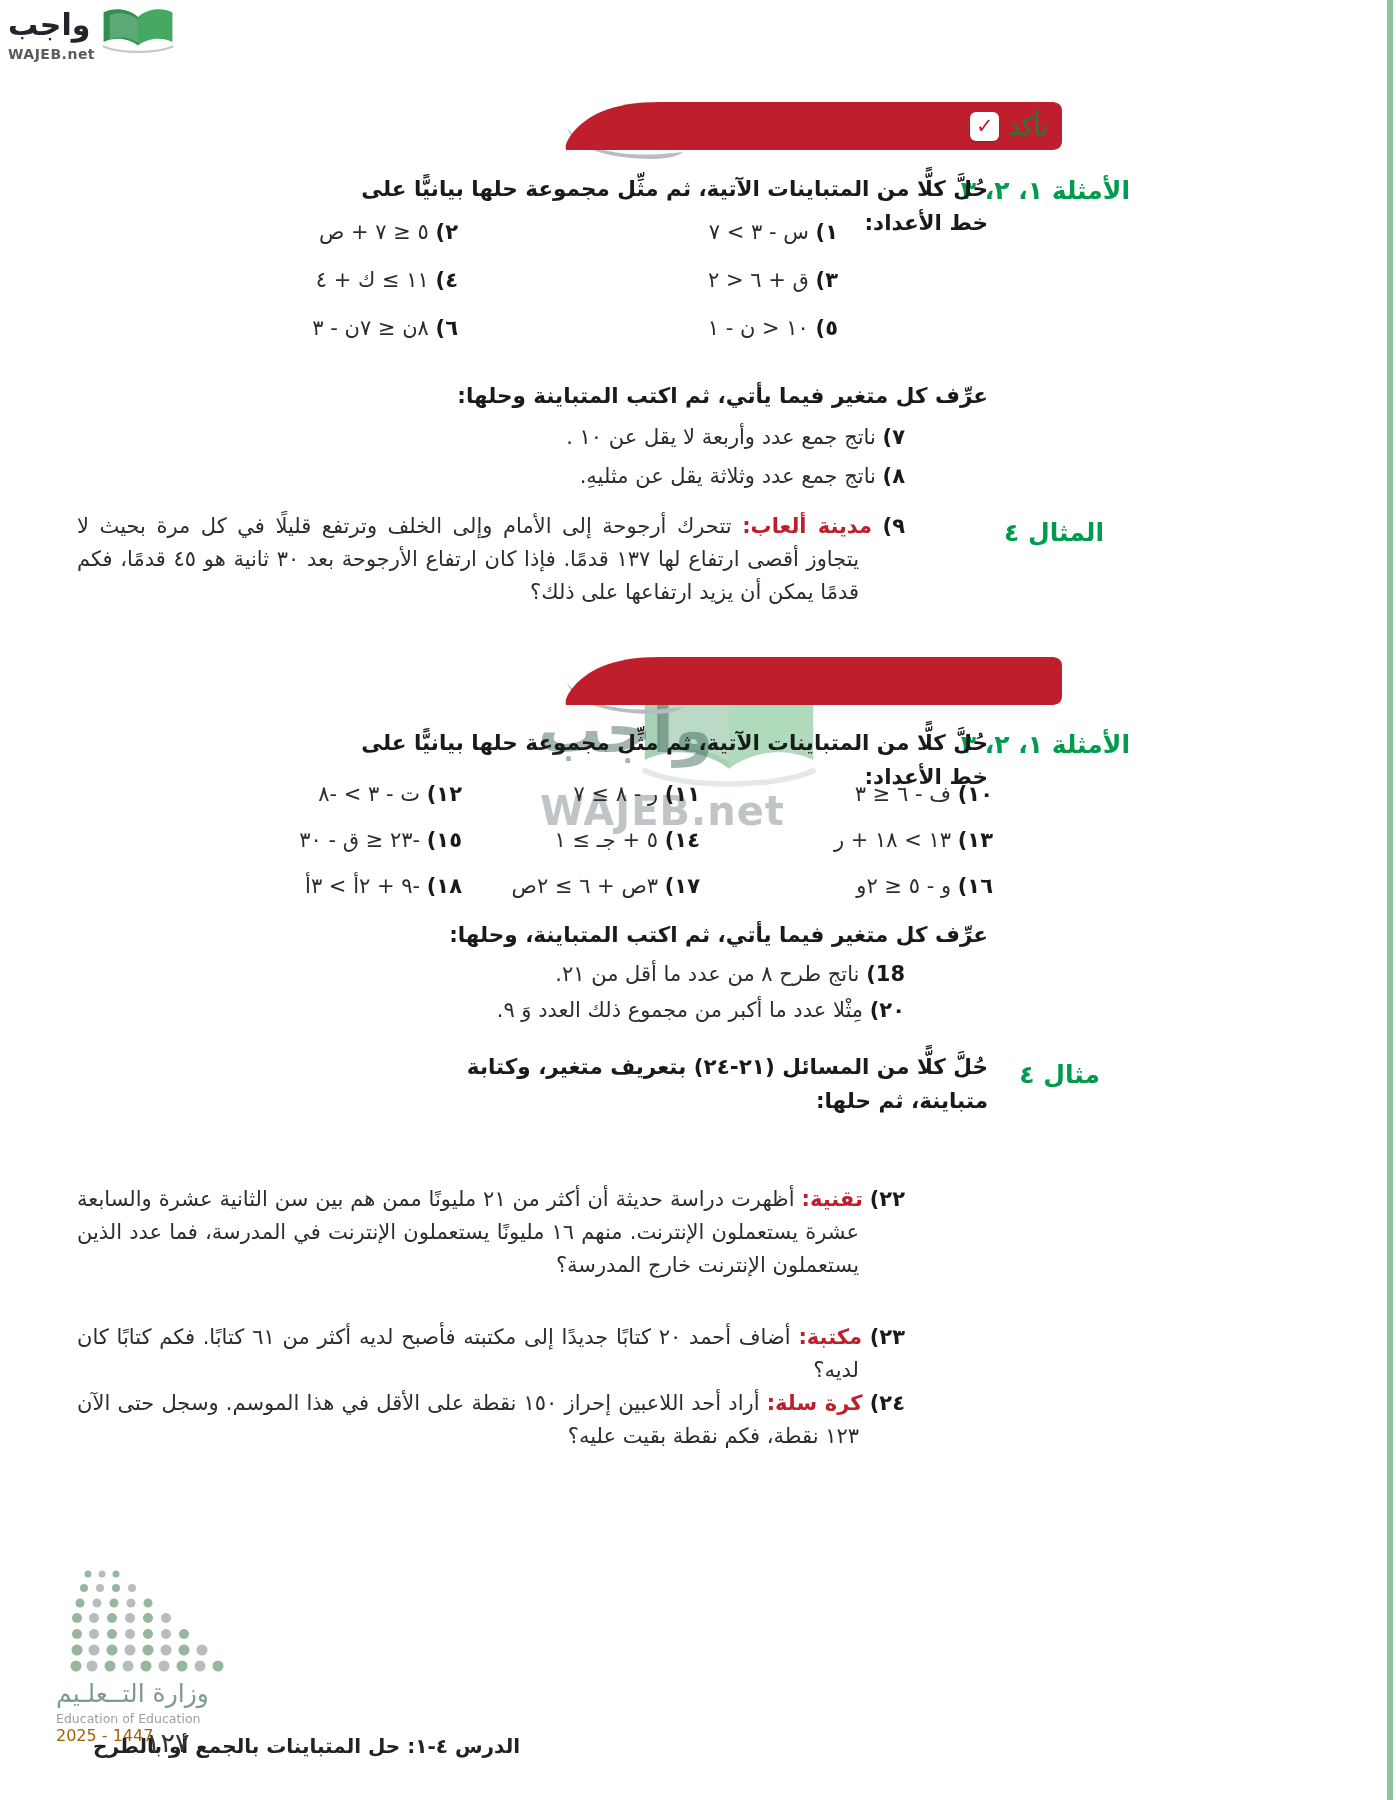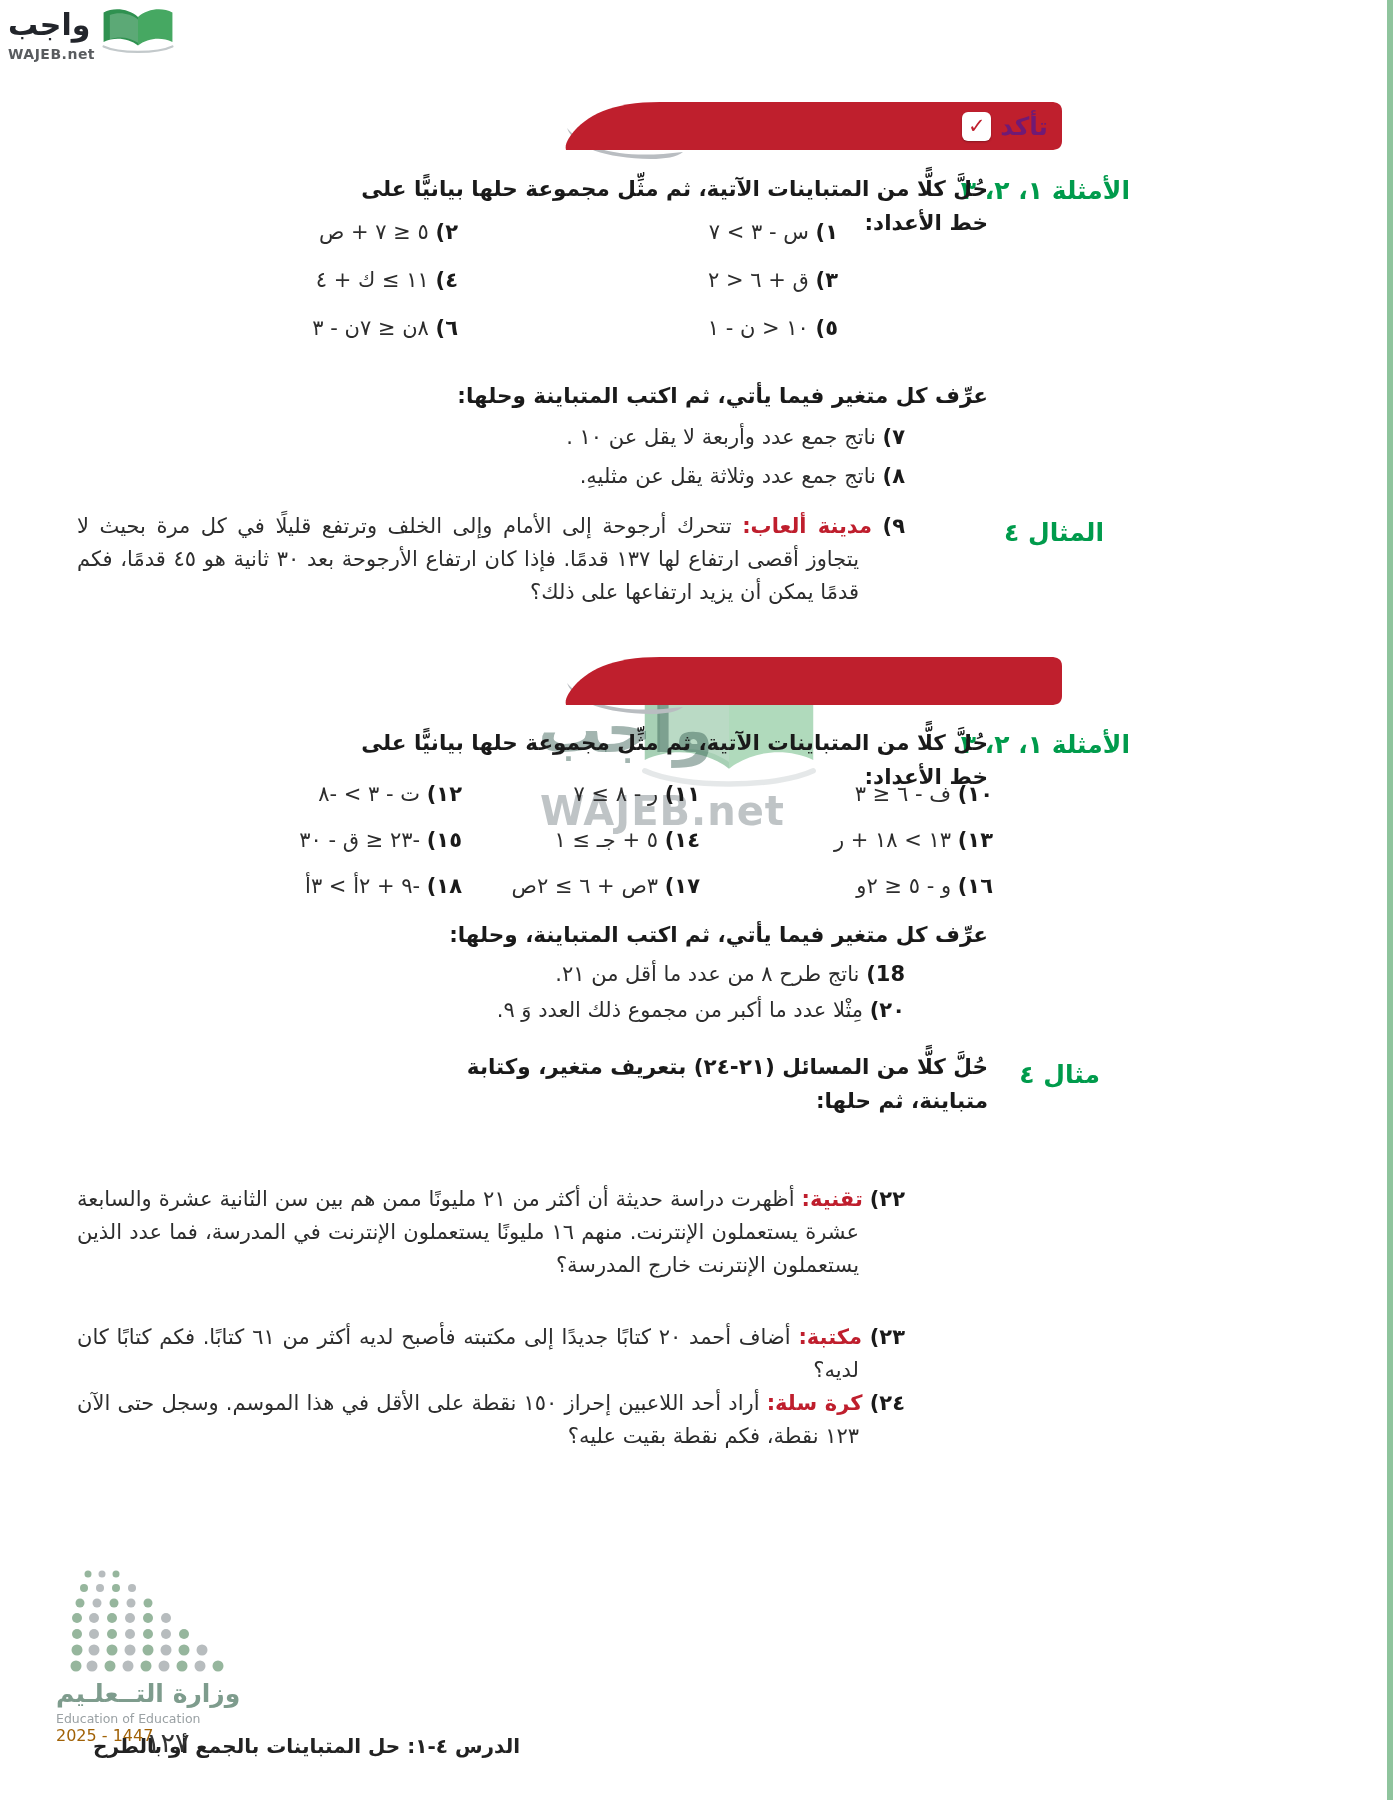--- a/index.html
+++ b/index.html
@@ -17,37 +17,37 @@
 
   
   .wm-ar{font-size:64px;font-weight:700;color:rgba(52,92,80,.45);line-height:1}
   .wm-en{font-size:40px;font-weight:700;color:rgba(128,138,142,.5);direction:ltr;letter-spacing:1px}
 
   
   .banner{width:497px;height:60px}
   .banner svg.ribbon-svg{position:absolute;inset:0;width:100%;height:100%}
   .banner-content{position:absolute;top:0;right:0;height:48px;display:flex;align-items:center;
                   gap:9px;padding:0 14px;z-index:2;direction:rtl}
-  .banner-label{color:#701a75;font-size:25px;font-weight:700;white-space:nowrap}
+  .banner-label{color:#15803d;font-size:25px;font-weight:400;white-space:nowrap}
   .check-box{width:29px;height:29px;background:#ffffff;border-radius:6px;display:flex;
              align-items:center;justify-content:center;color:#bf1f2d;font-size:21px;
              font-weight:700;box-shadow:0 1px 2px rgba(0,0,0,.3)}
 
   
   .green-label{color:#009b4c;font-weight:700;font-size:25px;white-space:nowrap}
   .instr{font-weight:700;color:#1a1a1a;font-size:21.5px;line-height:34px}
   .prob{font-size:21px;color:#2d2d2d;white-space:nowrap}
   .prob .num,.prob .paren,.wp .num,.wp .paren{font-weight:700;color:#1a1a1a}
   .wp{font-size:21px;color:#2d2d2d;line-height:33px;text-align:justify;
       padding-right:46px;text-indent:-46px}
   .kw{color:#bf1e2d;font-weight:700}
 
   
   .ministry{text-align:left;direction:ltr}
-  .min-ar{font-size:25px;font-weight:700;color:#7e9c8d;direction:rtl;text-align:left;line-height:1.15}
+  .min-ar{font-size:25px;font-weight:400;color:#7e9c8d;direction:rtl;text-align:left;line-height:1.15}
   .min-en{font-size:12.5px;color:#9aa1a4;margin-top:2px}
   .min-yr{font-size:16px;color:#a16207}
 
   
   .footer-lesson{font-size:20px;font-weight:700;color:#222;white-space:nowrap}
   .footer-page{font-size:27px;color:#333;direction:rtl}
 </style>
 </head>
 <body>
 

